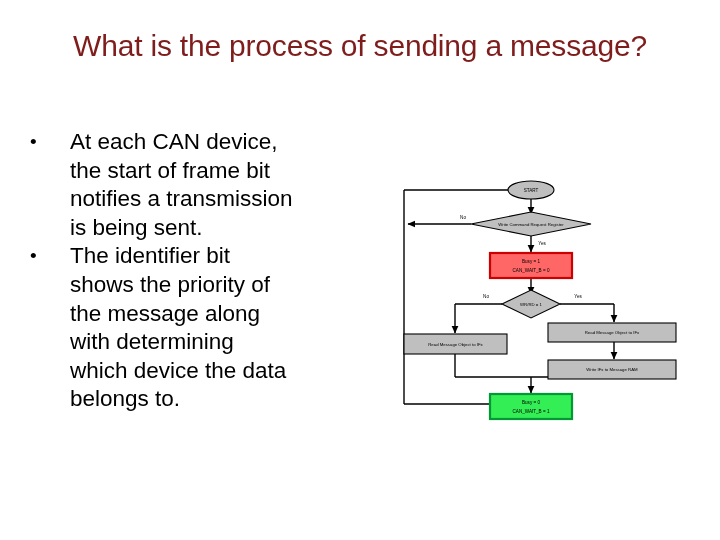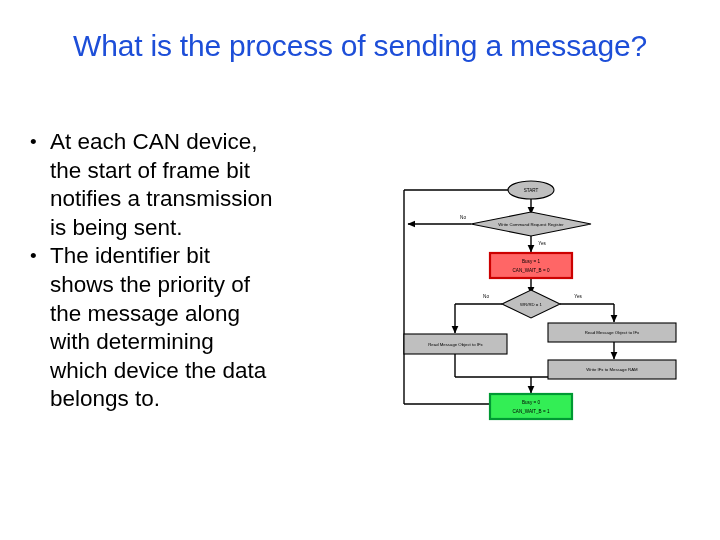--- a/index.html
+++ b/index.html
@@ -19,21 +19,21 @@
   
   #slide-title {
     position: absolute;
     left: 36px;
     top: 28px;
     width: 648px;
     text-align: center;
     font-size: 30px;
     line-height: 36px;
     font-weight: normal;
-    color: #1d4ed8;
+    color: #7f1d1d;
     letter-spacing: -0.2px;
   }
 
   
   #body-text {
     position: absolute;
     left: 30px;
     top: 128px;
     width: 350px;
   }
@@ -47,20 +47,21 @@
   .bullet-dot {
     width: 20px;
     flex: 0 0 20px;
     text-align: left;
     font-size: 19px;
     line-height: 28.6px;
   }
   .bullet-text {
     flex: 1 1 auto;
     white-space: pre-line;
+    margin-left: 20px;
   }
 
   
   #flowchart {
     position: absolute;
     left: 398px;
     top: 168px;
     width: 296px;
     height: 262px;
   }

